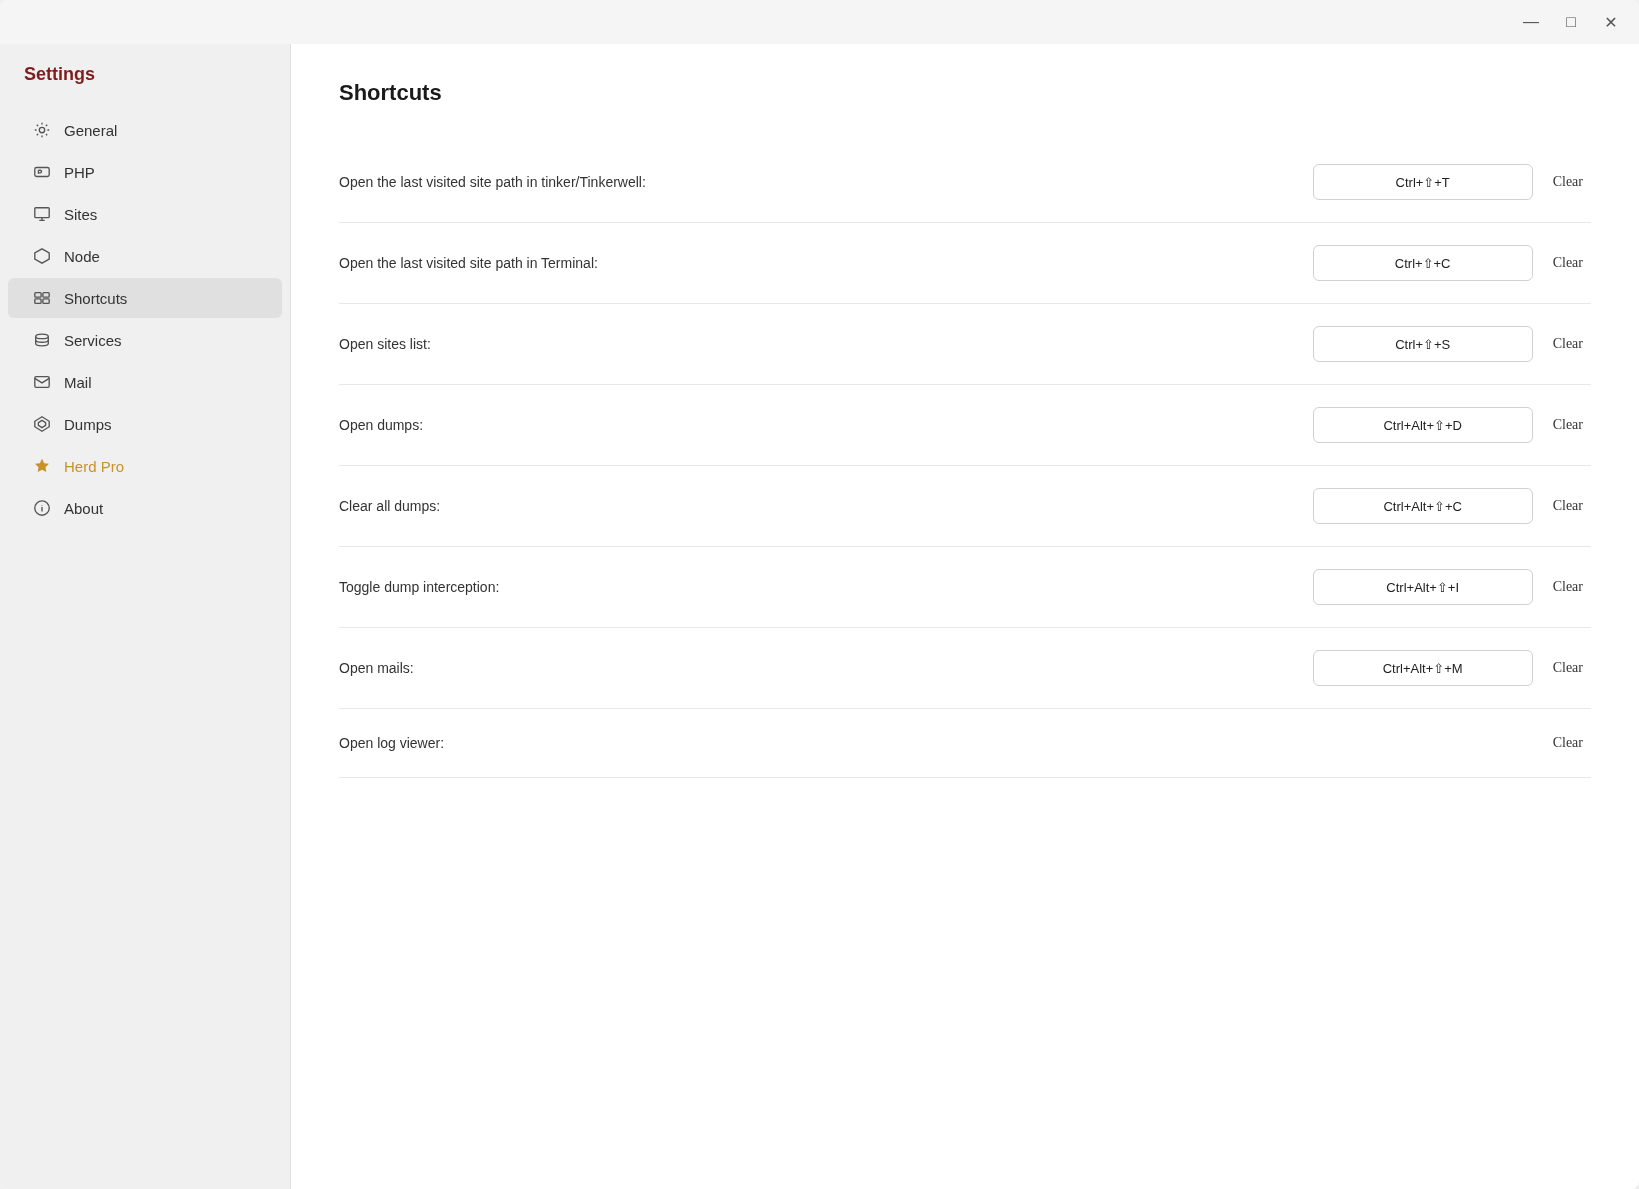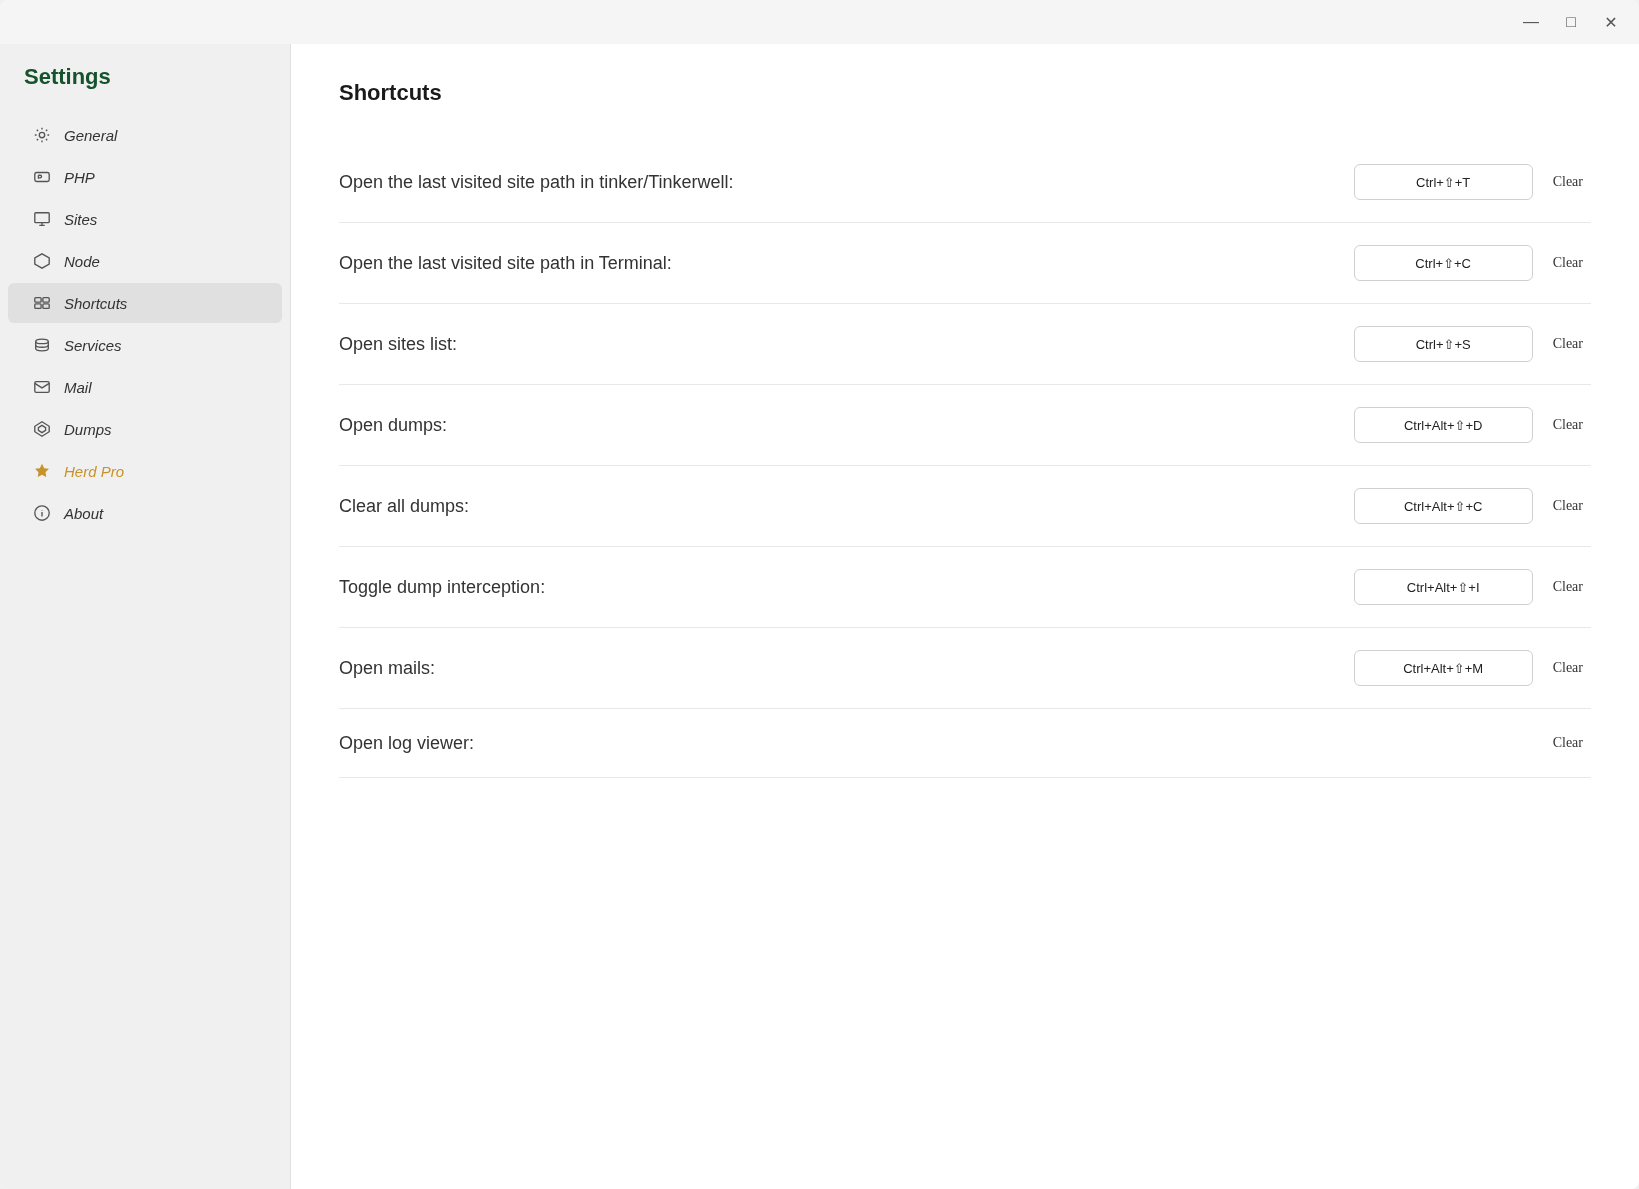--- a/index.html
+++ b/index.html
@@ -56,37 +56,36 @@
     .sidebar {
       width: 290px;
       background: #f0f0f0;
       padding: 20px 0;
       flex-shrink: 0;
       display: flex;
       flex-direction: column;
     }
 
     .sidebar-title {
-      font-size: 22px;
+      font-size: 18px;
       font-weight: 700;
-      color: #14532d;
+      color: #7f1d1d;
       padding: 0 24px 24px 24px;
     }
 
     .sidebar-item {
       display: flex;
       align-items: center;
       gap: 12px;
       padding: 10px 24px;
       cursor: pointer;
       border-radius: 6px;
       margin: 1px 8px;
       color: #333;
       font-size: 15px;
-      font-style: italic;
     }
 
     .sidebar-item.active {
       background: #e0e0e0;
       font-weight: 500;
     }
 
     .sidebar-item-icon {
       width: 20px;
       height: 20px;
@@ -121,32 +120,32 @@
 
     .shortcut-row {
       display: flex;
       align-items: center;
       justify-content: space-between;
       padding: 22px 0;
       border-bottom: 1px solid #e8e8e8;
     }
 
     .shortcut-label {
-      font-size: 18px;
+      font-size: 14px;
       color: #333;
     }
 
     .shortcut-right {
       display: flex;
       align-items: center;
       gap: 12px;
     }
 
     .shortcut-input {
-      width: 179px;
+      width: 220px;
       height: 36px;
       border: 1px solid #d0d0d0;
       border-radius: 6px;
       background: #fff;
       display: flex;
       align-items: center;
       justify-content: center;
       font-size: 13px;
       color: #222;
       padding: 16px 12px;

